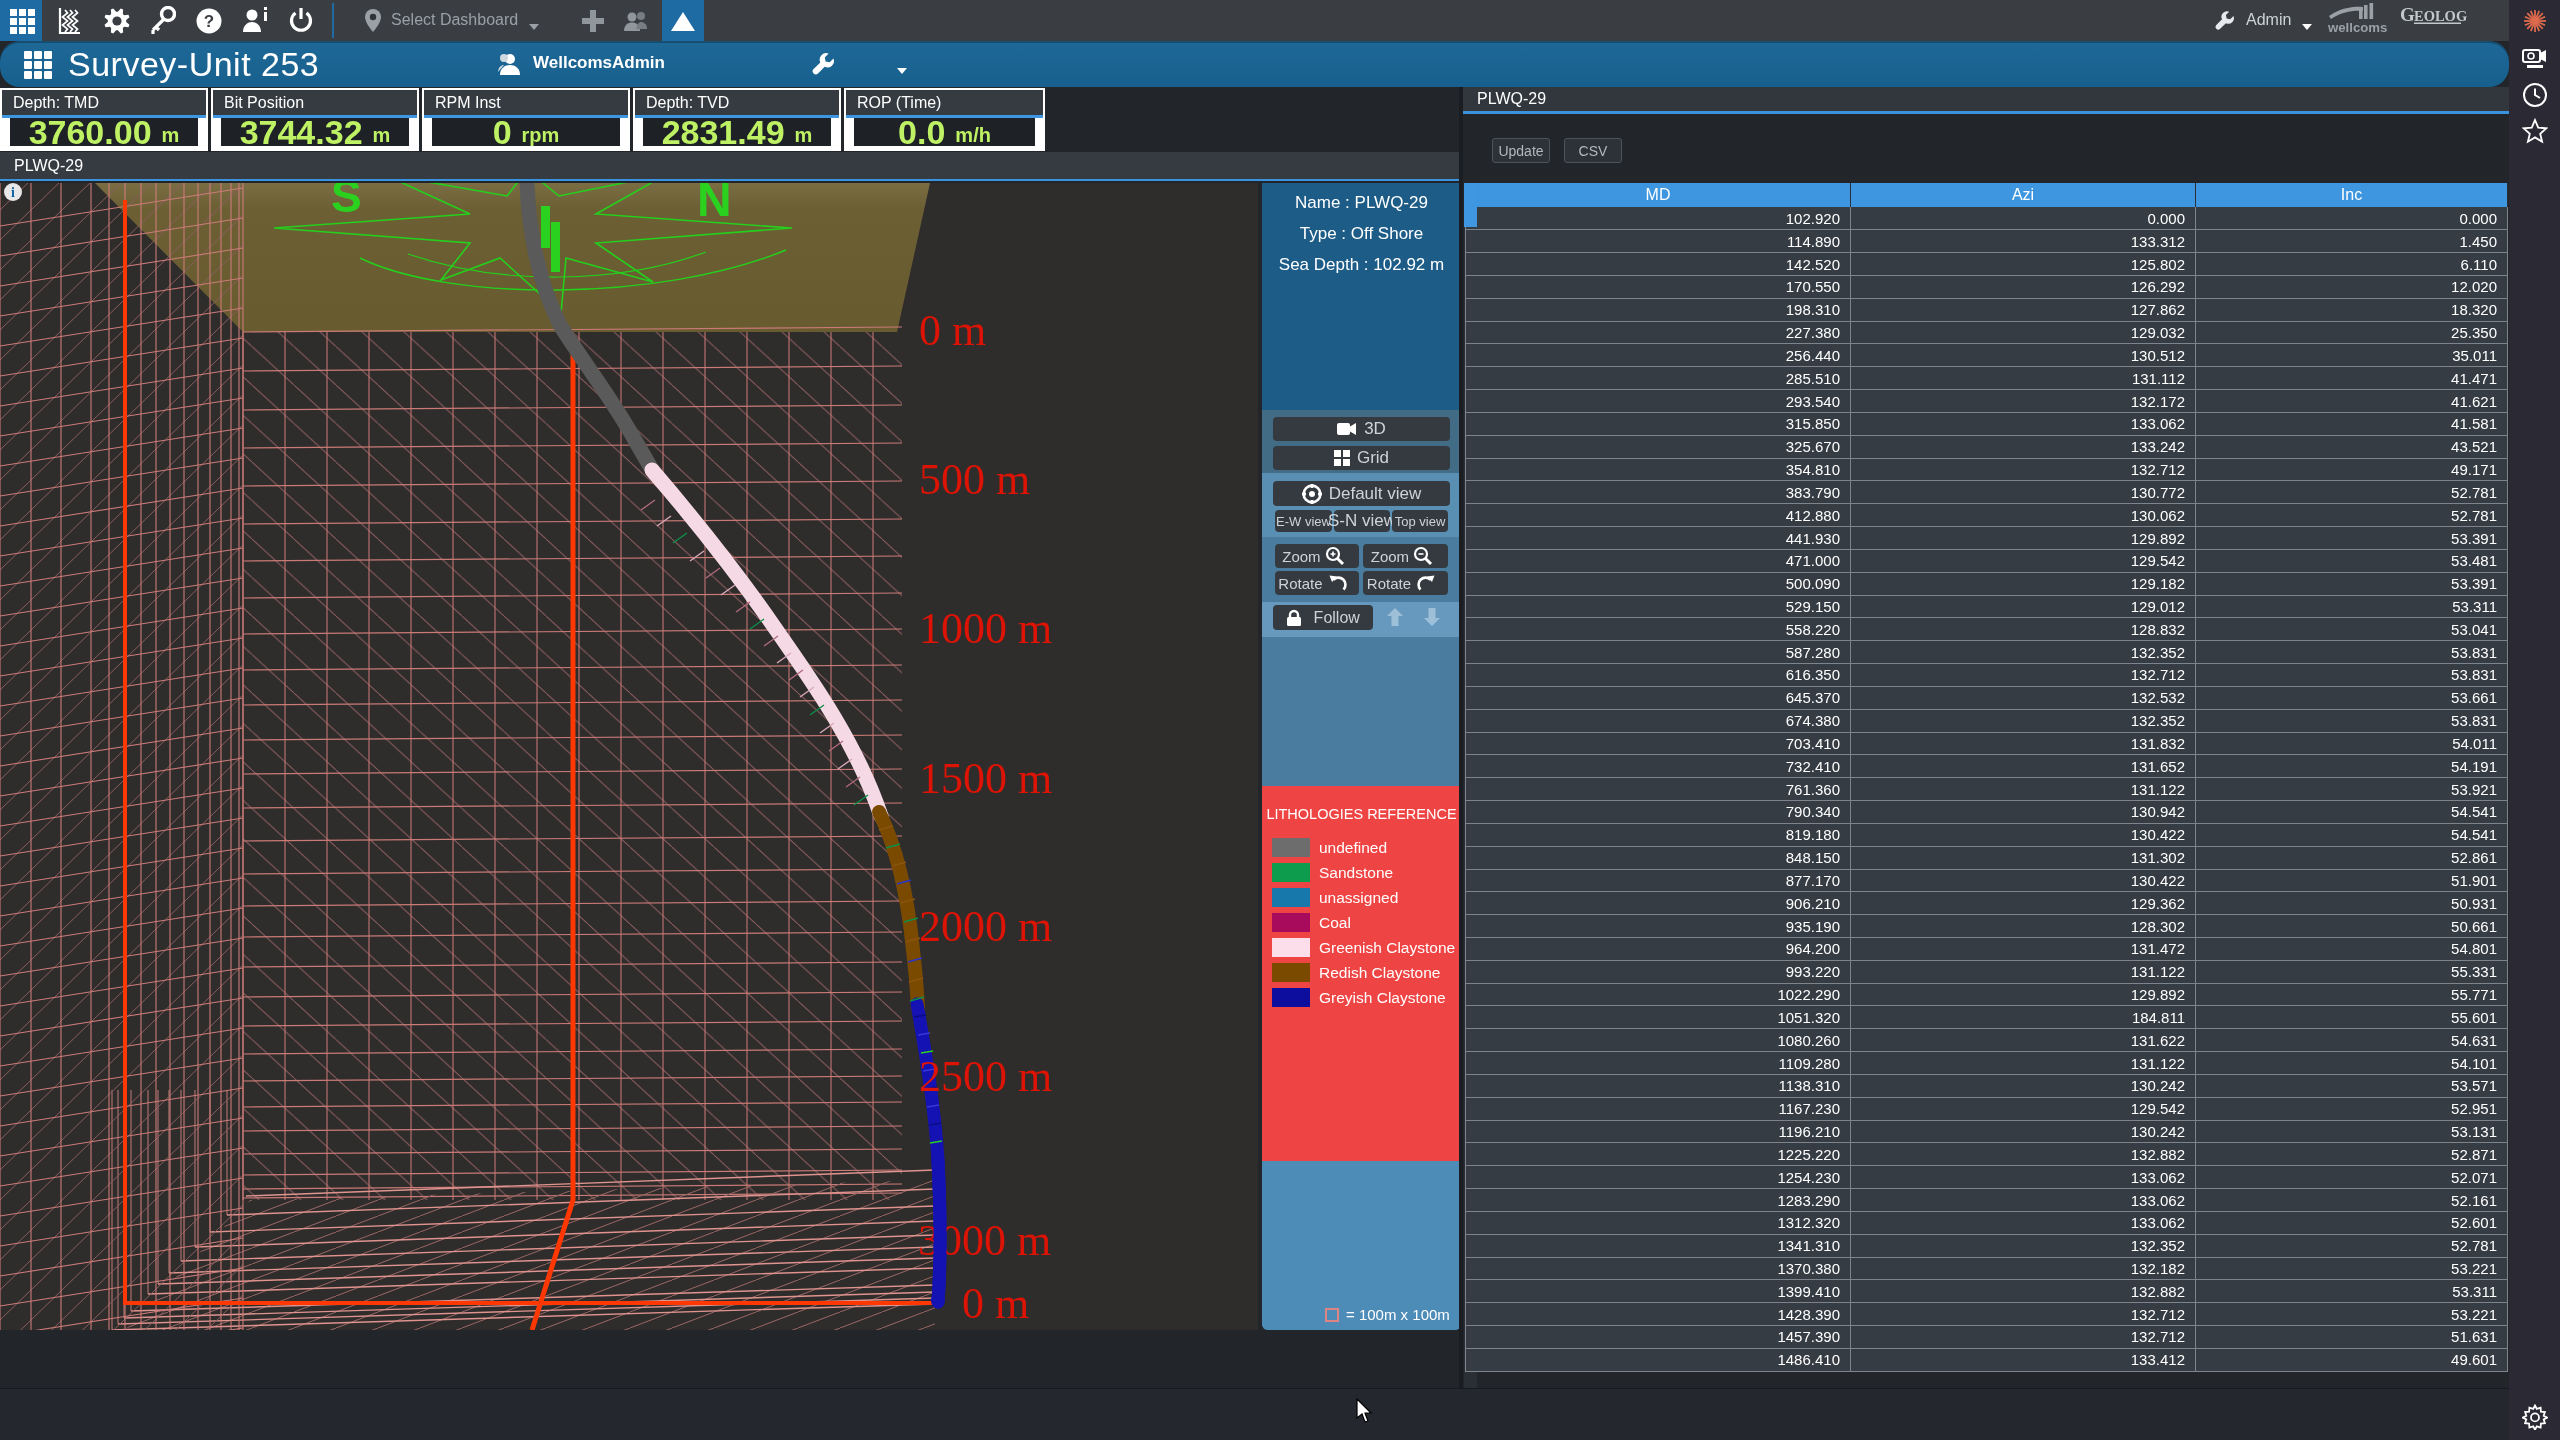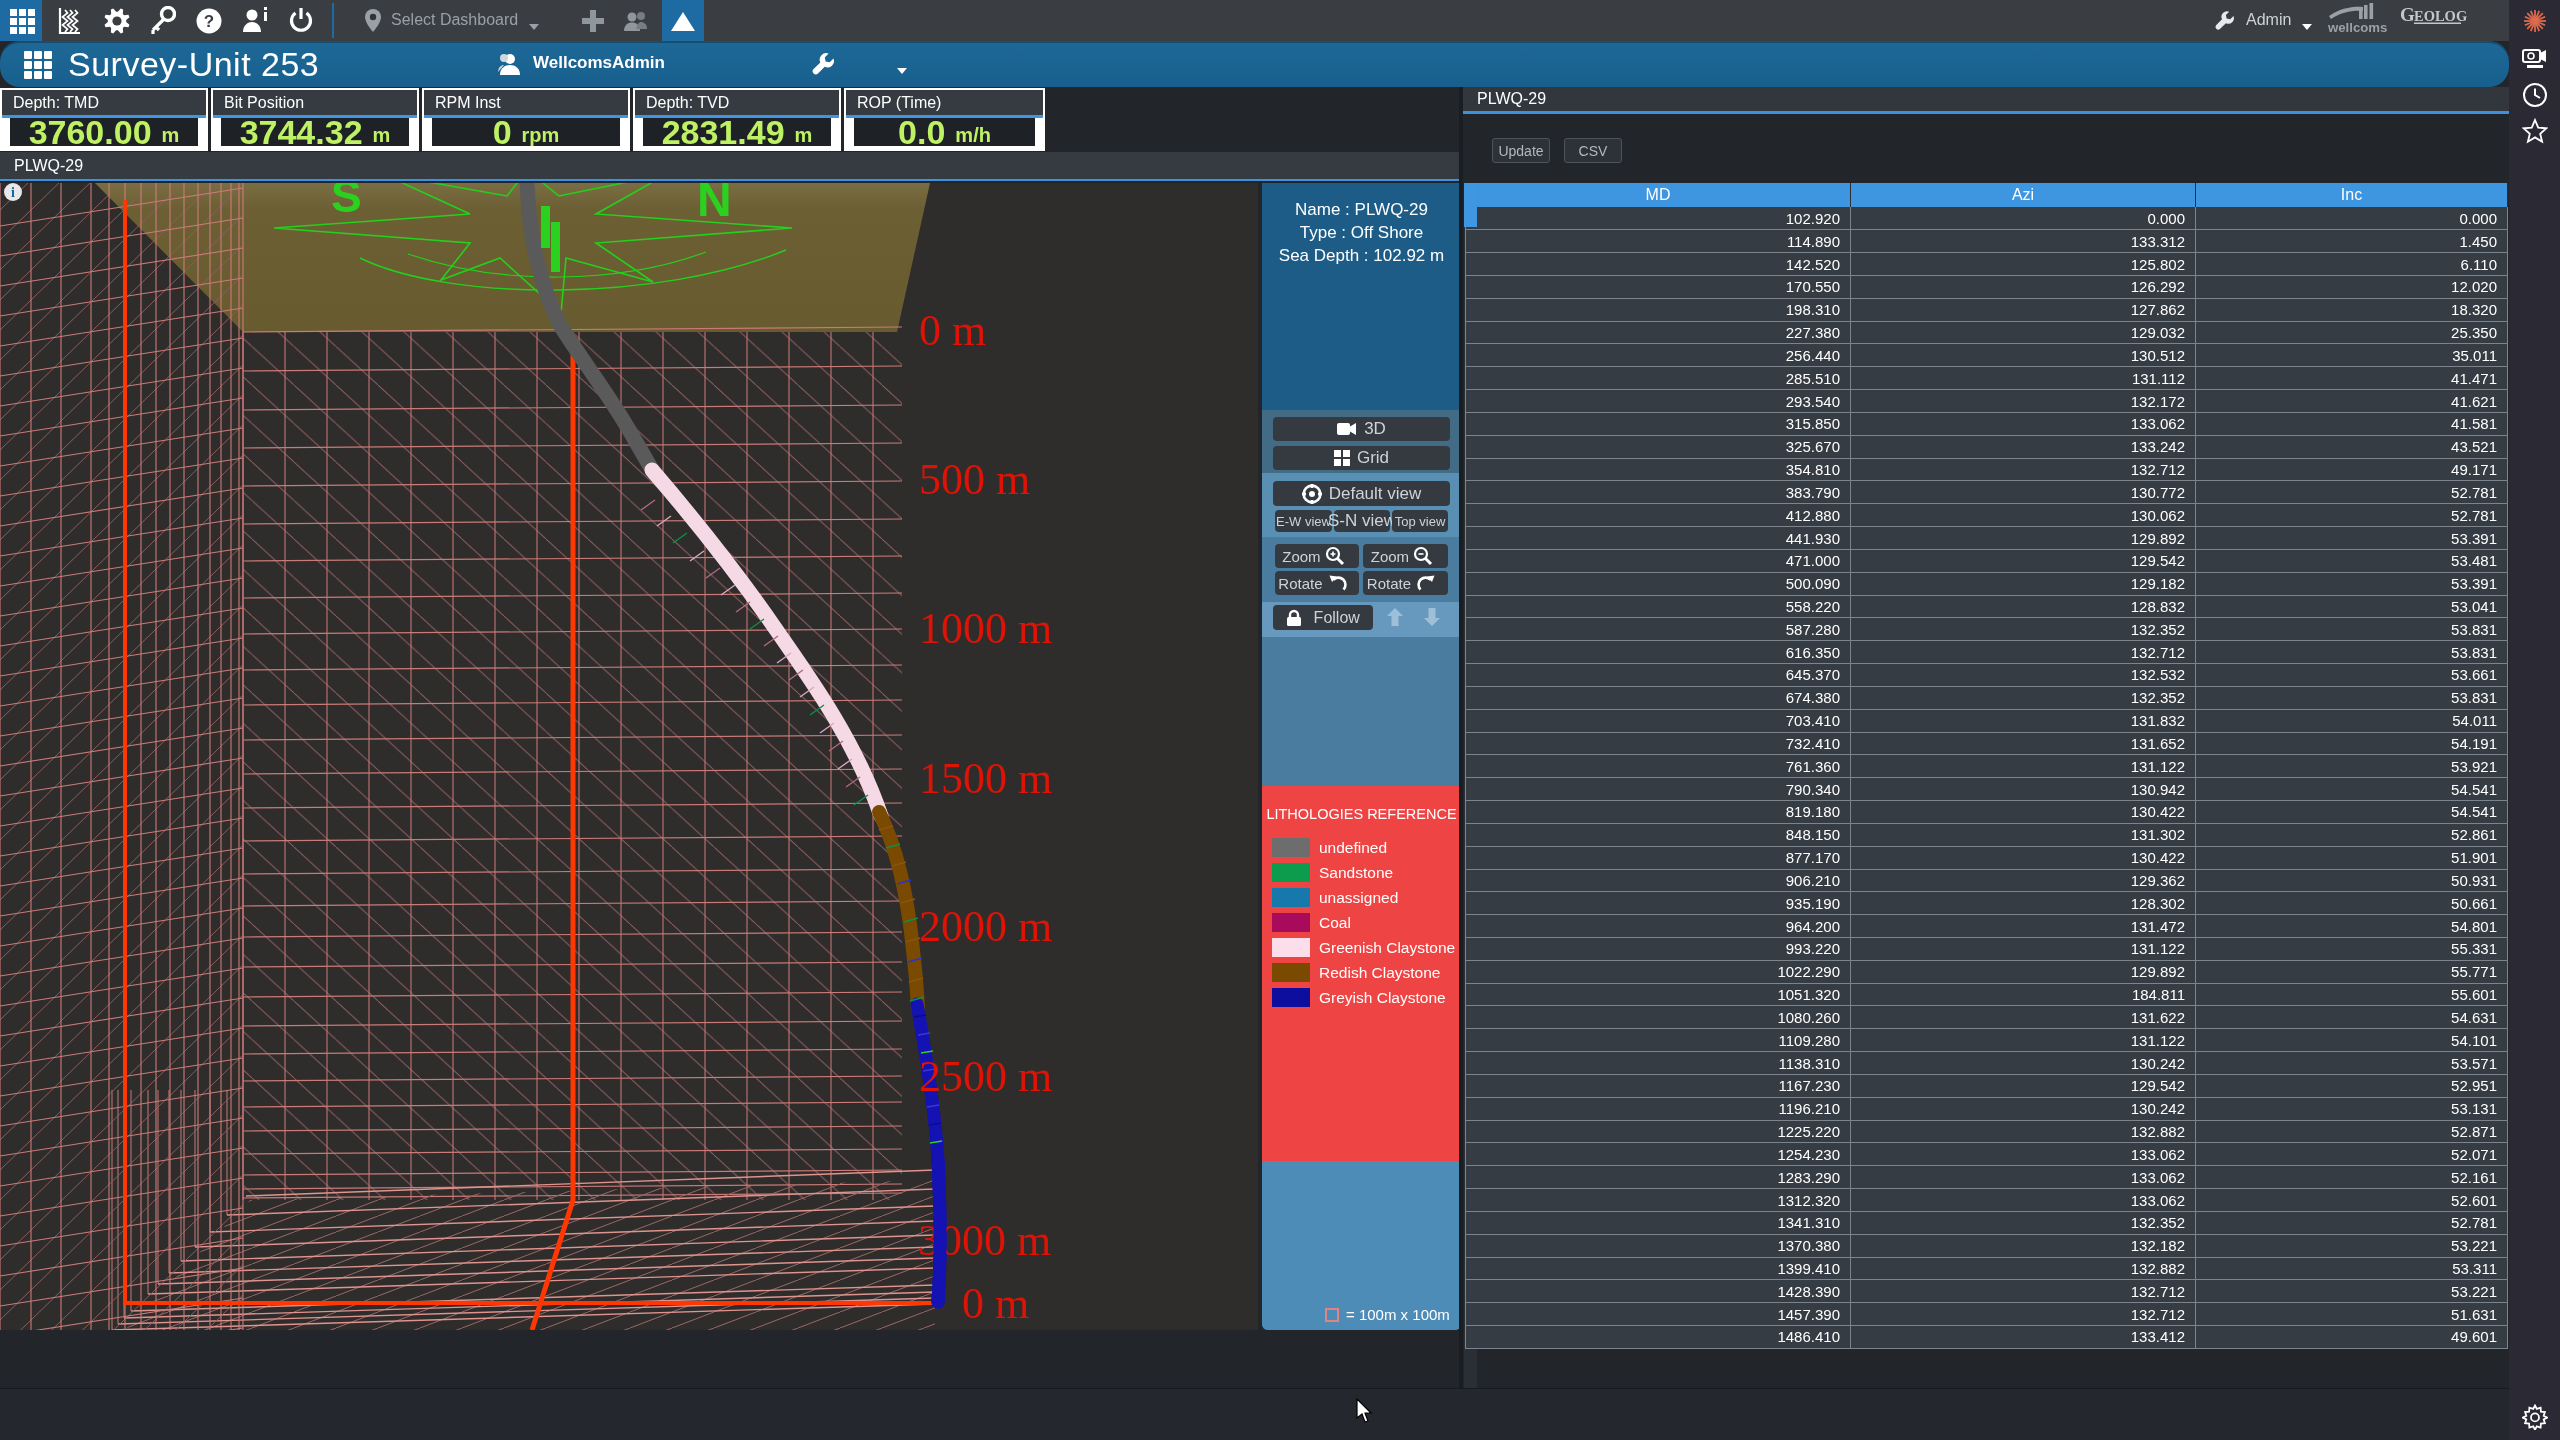--- a/index.html
+++ b/index.html
@@ -404,21 +404,21 @@
       <text x="919" y="1091" font-family="Liberation Serif, serif" font-size="44" fill="#dd1405">2500 m</text>
       <text x="918" y="1255" font-family="Liberation Serif, serif" font-size="44" fill="#dd1405">3000 m</text>
       <path d="M938,1160 C941,1220 941,1260 938,1302" stroke="#1512b4" stroke-width="13" fill="none" stroke-linecap="round"></path>
       <text x="962" y="1318" font-family="Liberation Serif, serif" font-size="44" fill="#dd1405">0 m</text>
       <circle cx="13" cy="192" r="9" fill="#e8e8e8"></circle>
       <text x="13" y="197" text-anchor="middle" font-family="Liberation Serif, serif" font-size="14" font-weight="bold" fill="#1565a5">i</text>
     </svg>
   </div>
 <div id="ctrl">
   <div class="csec" style="height:227px;background:#1d5c87;text-align:center;font-size:17px">
-    <div style="padding-top:15px;line-height:23px">Name : PLWQ-29<br>Type : Off Shore<br>Sea Depth : 102.92 m</div>
+    <div style="padding-top:4px;line-height:31px">Name : PLWQ-29<br>Type : Off Shore<br>Sea Depth : 102.92 m</div>
   </div>
   <div class="csec" style="height:63px;background:#426b86">
     <div class="cbtn" style="left:11px;top:7px;width:177px;height:24px"><svg width="20" height="14" viewBox="0 0 20 14" style="" xmlns="http://www.w3.org/2000/svg">
           <rect x="0" y="1" width="13" height="12" rx="2" fill="#fff"></rect>
           <path d="M13,4.5 l6,-3.5 v12 l-6,-3.5 z" fill="#fff"></path>
         </svg>3D</div>
     <div class="cbtn" style="left:11px;top:36px;width:177px;height:24px"><svg width="16" height="16" viewBox="0 0 16 16" style="" xmlns="http://www.w3.org/2000/svg">
           <rect x="0" y="0" width="7" height="7" fill="#fff"></rect>
           <rect x="9" y="0" width="7" height="7" fill="#fff"></rect>
           <rect x="0" y="9" width="7" height="7" fill="#fff"></rect>
@@ -603,20 +603,25 @@
           <td>471.000</td>
           <td>129.542</td>
           <td>53.481</td>
         </tr>
 <tr>
           <td>500.090</td>
           <td>129.182</td>
           <td>53.391</td>
         </tr>
 <tr>
+          <td>529.150</td>
+          <td>129.012</td>
+          <td>53.311</td>
+        </tr>
+<tr>
           <td>558.220</td>
           <td>128.832</td>
           <td>53.041</td>
         </tr>
 <tr>
           <td>587.280</td>
           <td>132.352</td>
           <td>53.831</td>
         </tr>
 <tr>

